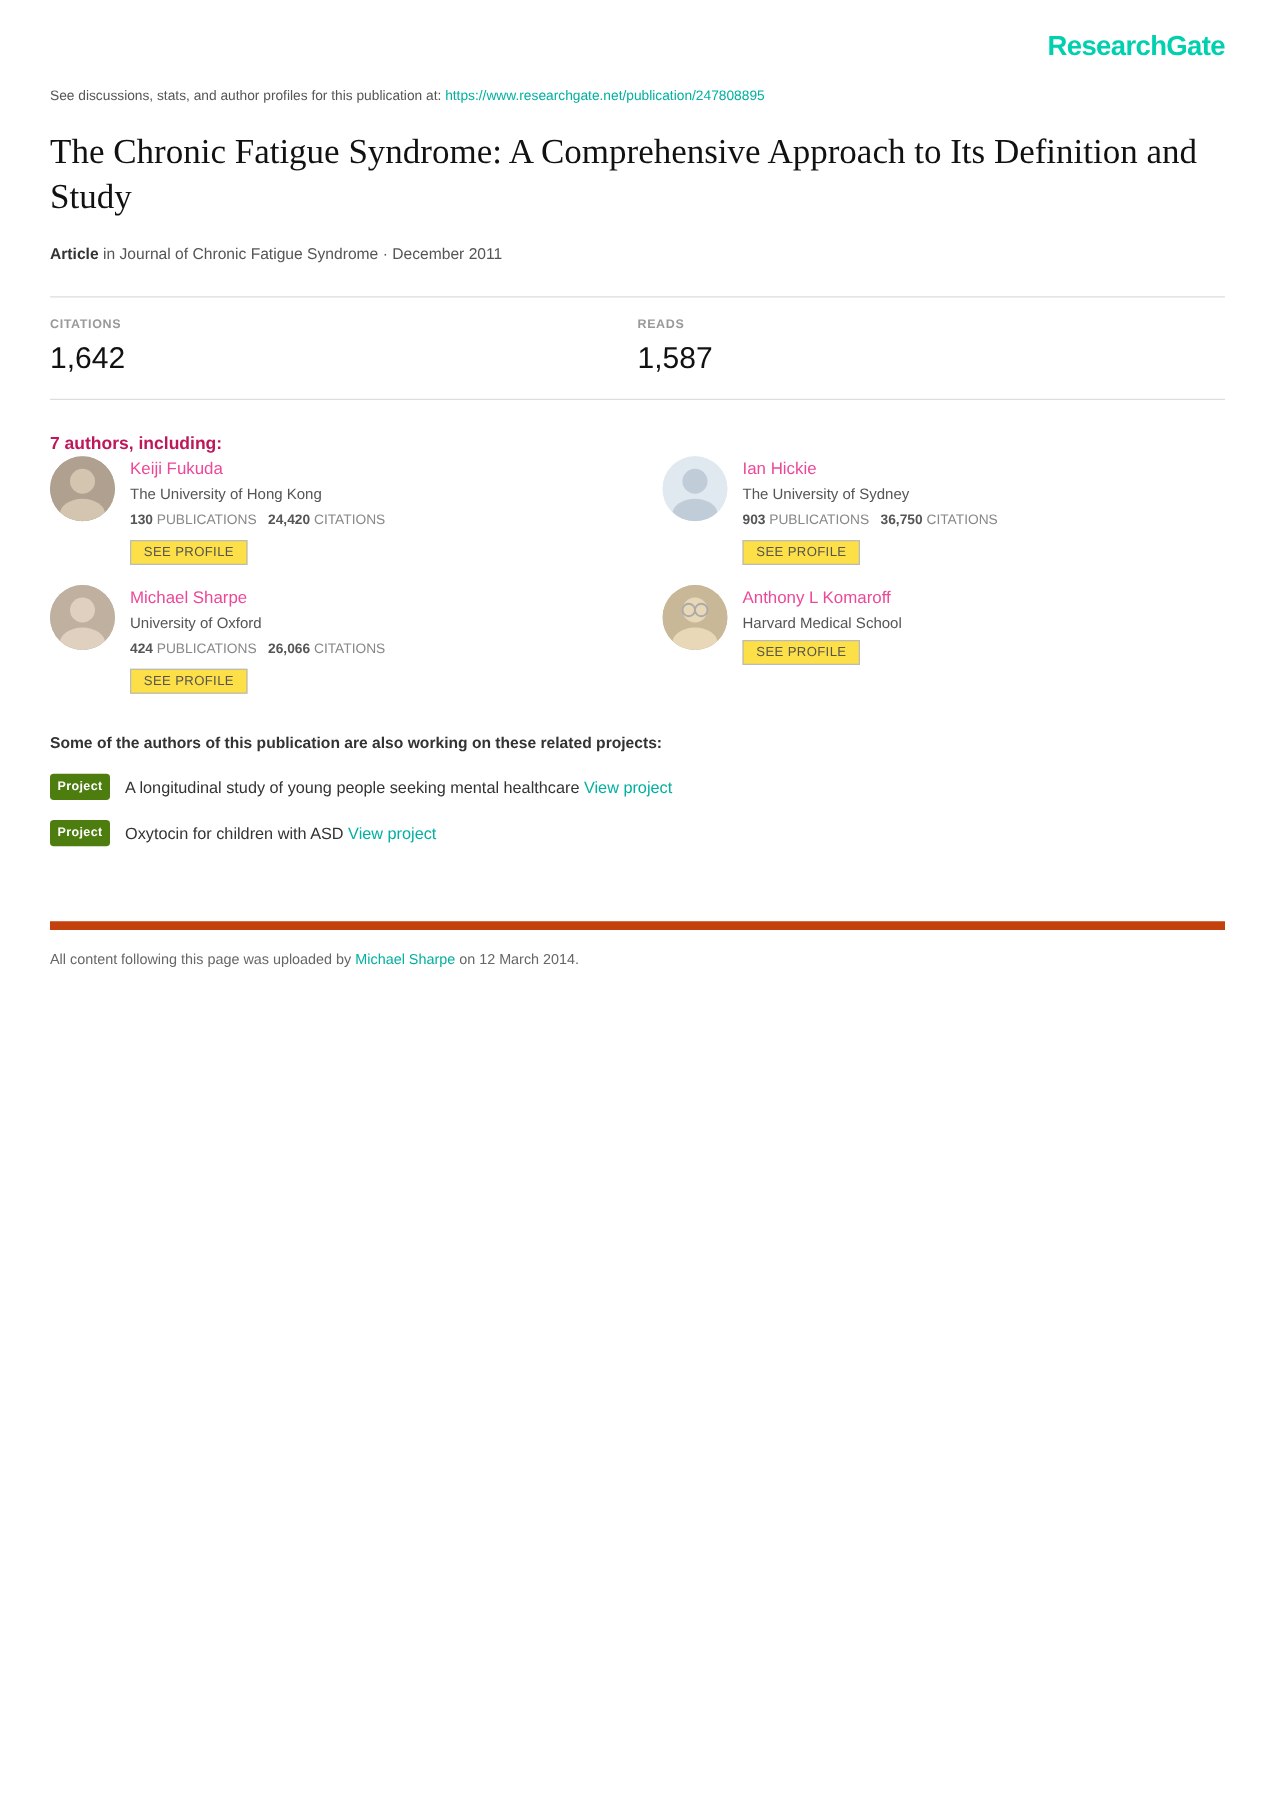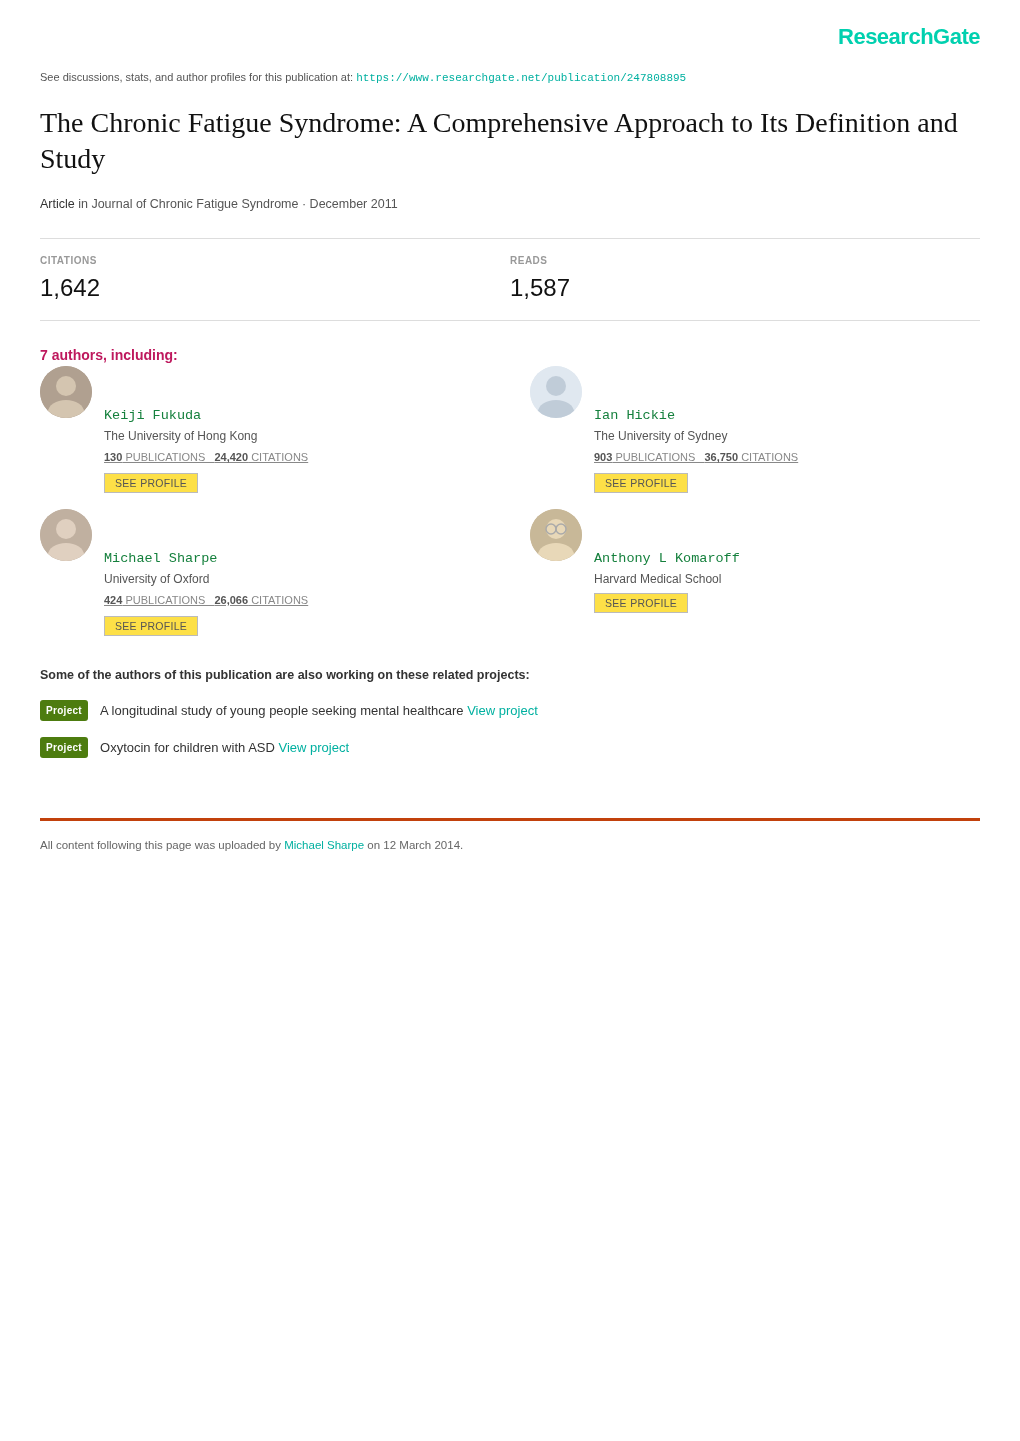--- a/index.html
+++ b/index.html
@@ -29,39 +29,38 @@
     }
     .top-link {
       font-size: 11px;
       color: #555;
       margin-bottom: 18px;
       font-family: Arial, sans-serif;
     }
     .top-link a {
       color: #00b0a0;
       text-decoration: none;
-      font-family: Liberation Mono, monospace;
     }
     .article-title {
       font-size: 28px;
       font-weight: normal;
       color: #111;
       line-height: 1.3;
       margin-bottom: 18px;
       font-family: Georgia, serif;
     }
     .article-meta {
       font-size: 12.5px;
       color: #555;
       margin-bottom: 24px;
       font-family: Arial, sans-serif;
     }
     .article-meta strong {
       color: #333;
-      font-weight: normal;
+      font-weight: bold;
     }
     .article-meta a {
       color: #555;
       text-decoration: none;
     }
     .stats-row {
       display: flex;
       gap: 0;
       border-top: 1px solid #ddd;
       border-bottom: 1px solid #ddd;
@@ -123,40 +122,38 @@
     }
     .author-avatar svg {
       width: 100%;
       height: 100%;
     }
     .author-info {
       flex: 1;
     }
     .author-name {
       font-size: 13.5px;
-      color: #15803d;
-      font-family: Liberation Mono, monospace;
+      color: #ec4899;
+      font-family: Liberation Sans, sans-serif;
       text-decoration: none;
       display: block;
       margin-bottom: 1px;
       cursor: pointer;
-      margin-top: 40px;
     }
     .author-affiliation {
       font-size: 12px;
       color: #555;
       font-family: Arial, sans-serif;
       margin-bottom: 4px;
     }
     .author-stats {
       font-size: 11px;
       color: #888;
       font-family: Arial, sans-serif;
       margin-bottom: 6px;
-      text-decoration: underline;
     }
     .author-stats strong {
       color: #555;
       font-weight: bold;
     }
     .see-profile-btn {
       display: inline-block;
       border: 1px solid #bbb;
       padding: 3px 10px;
       font-size: 10.5px;
@@ -200,21 +197,21 @@
     .project-text {
       font-size: 13px;
       color: #333;
     }
     .project-link {
       color: #00b0a0;
       text-decoration: none;
     }
     .footer-note {
       margin-top: 60px;
-      border-top: 3px solid #c2410c;
+      border-top: 7px solid #c2410c;
       padding-top: 16px;
       font-size: 11.5px;
       color: #666;
       font-family: Arial, sans-serif;
     }
     .footer-note a {
       color: #00b0a0;
       text-decoration: none;
     }
     .footer-note p {

